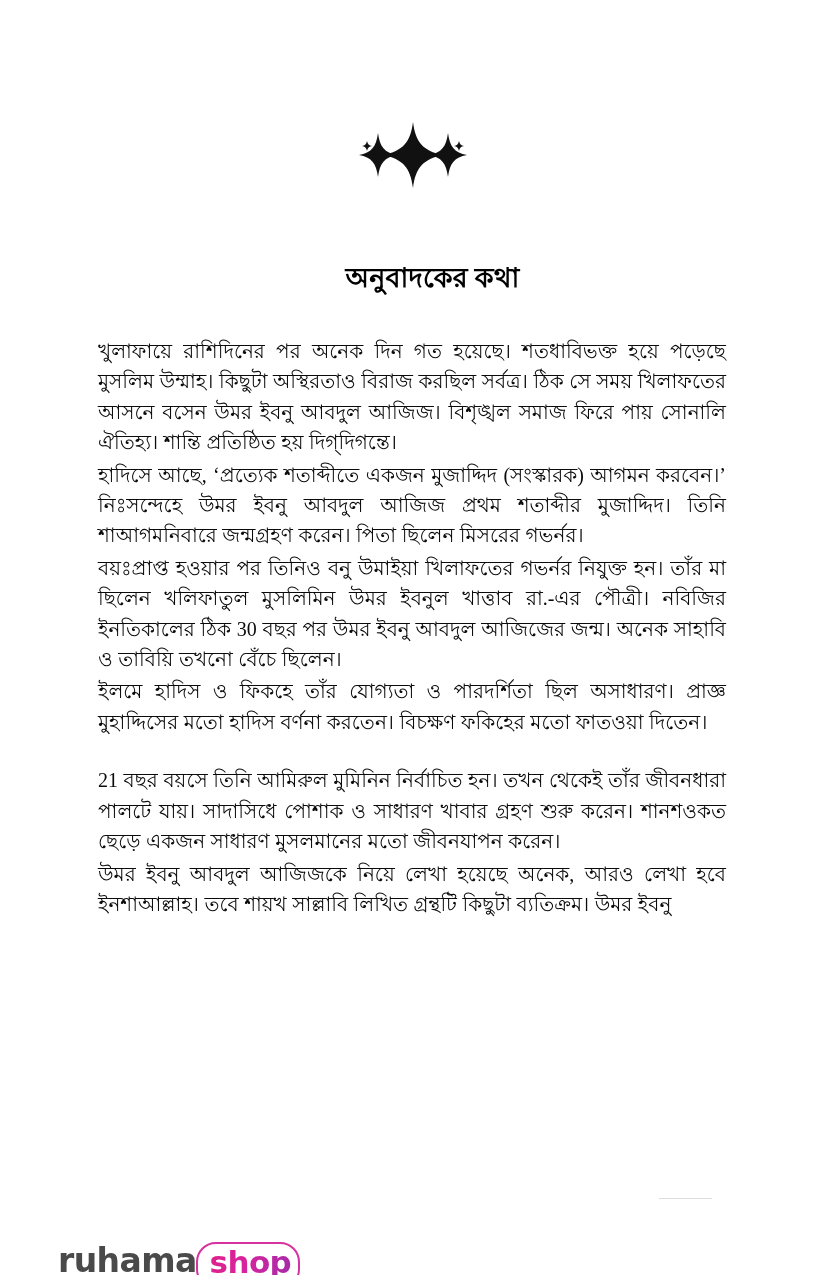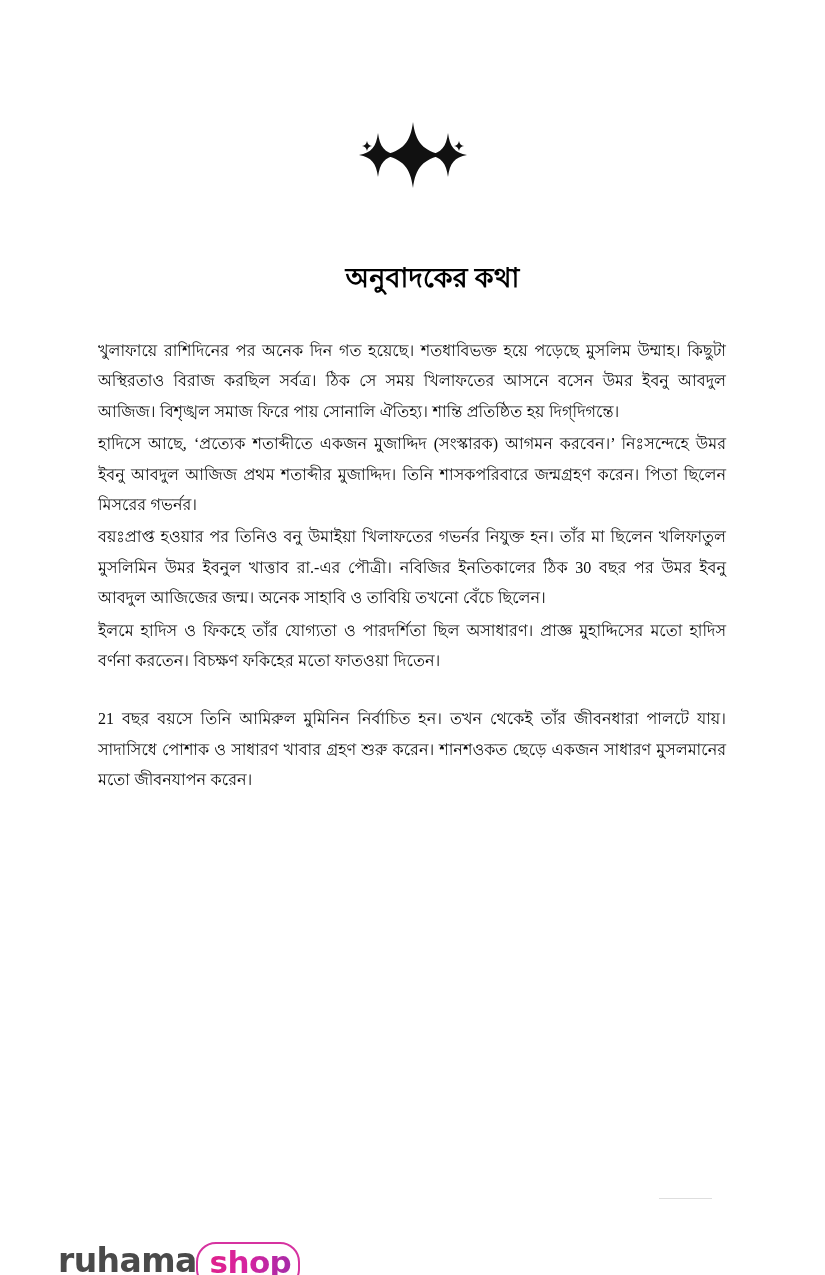--- a/index.html
+++ b/index.html
@@ -54,21 +54,21 @@
   
   .body-col {
     position: absolute;
     top: 336px;
     left: 98px;
     width: 628px;
   }
 
   .para {
     margin: 0 0 2px 0;
-    font-size: 16px;
+    font-size: 20px;
     line-height: 30.4px;
     text-align: justify;
     text-justify: inter-word;
     word-spacing: 0.5px;
     color: #0a0a0a;
     font-family: "Liberation Serif", "DejaVu Serif", serif;
   }
   .para:last-child { margin-bottom: 0; }
   .para.gap-before { margin-top: 28px; }
 
@@ -172,24 +172,25 @@
 
       <path d="M34 21 C34.6 24.2 36 25.4 39 26 C36 26.6 34.6 27.8 34 31 C33.4 27.8 32 26.6 29 26 C32 25.4 33.4 24.2 34 21 Z" fill="#111111"></path>
       <path d="M126 21 C126.6 24.2 128 25.4 131 26 C128 26.6 126.6 27.8 126 31 C125.4 27.8 124 26.6 121 26 C124 25.4 125.4 24.2 126 21 Z" fill="#111111"></path>
     </svg>
   </div>
 
   <div class="title">অনুবাদকের কথা</div>
 
   <div class="body-col">
     <p class="para">খুলাফায়ে রাশিদিনের পর অনেক দিন গত হয়েছে। শতধাবিভক্ত হয়ে পড়েছে মুসলিম উম্মাহ। কিছুটা অস্থিরতাও বিরাজ করছিল সর্বত্র। ঠিক সে সময় খিলাফতের আসনে বসেন উমর ইবনু আবদুল আজিজ। বিশৃঙ্খল সমাজ ফিরে পায় সোনালি ঐতিহ্য। শান্তি প্রতিষ্ঠিত হয় দিগ্‌দিগন্তে।</p>
-    <p class="para">হাদিসে আছে, ‘প্রত্যেক শতাব্দীতে একজন মুজাদ্দিদ (সংস্কারক) আগমন করবেন।’ নিঃসন্দেহে উমর ইবনু আবদুল আজিজ প্রথম শতাব্দীর মুজাদ্দিদ। তিনি শাসকপরিবারে জন্মগ্রহণ করেন। পিতা ছিলেন মিসরের গভর্নর।</p>
+    <p class="para">হাদিসে আছে, ‘প্রত্যেক শতাব্দীতে একজন মুজাদ্দিদ (সংস্কারক) আগমন করবেন।’ নিঃসন্দেহে উমর ইবনু আবদুল আজিজ প্রথম শতাব্দীর মুজাদ্দিদ। তিনি শাআগমনিবারে জন্মগ্রহণ করেন। পিতা ছিলেন মিসরের গভর্নর।</p>
     <p class="para">বয়ঃপ্রাপ্ত হওয়ার পর তিনিও বনু উমাইয়া খিলাফতের গভর্নর নিযুক্ত হন। তাঁর মা ছিলেন খলিফাতুল মুসলিমিন উমর ইবনুল খাত্তাব রা.-এর পৌত্রী। নবিজির ইনতিকালের ঠিক 30 বছর পর উমর ইবনু আবদুল আজিজের জন্ম। অনেক সাহাবি ও তাবিয়ি তখনো বেঁচে ছিলেন।</p>
     <p class="para">ইলমে হাদিস ও ফিকহে তাঁর যোগ্যতা ও পারদর্শিতা ছিল অসাধারণ। প্রাজ্ঞ মুহাদ্দিসের মতো হাদিস বর্ণনা করতেন। বিচক্ষণ ফকিহের মতো ফাতওয়া দিতেন।</p>
     <p class="para gap-before">21 বছর বয়সে তিনি আমিরুল মুমিনিন নির্বাচিত হন। তখন থেকেই তাঁর জীবনধারা পালটে যায়। সাদাসিধে পোশাক ও সাধারণ খাবার গ্রহণ শুরু করেন। শানশওকত ছেড়ে একজন সাধারণ মুসলমানের মতো জীবনযাপন করেন।</p>
+    <p class="para">উমর ইবনু আবদুল আজিজকে নিয়ে লেখা হয়েছে অনেক, আরও লেখা হবে ইনশাআল্লাহ। তবে শায়খ সাল্লাবি লিখিত গ্রন্থটি কিছুটা ব্যতিক্রম। উমর ইবনু</p>
   </div>
 
   <div class="faint-rule"></div>
 
   <div class="logo">
     <span class="logo-word">ruhama</span>
     <span class="logo-bubble">
       <span class="logo-shop">shop</span>
       <span class="bubble-tail"></span>
     </span>

